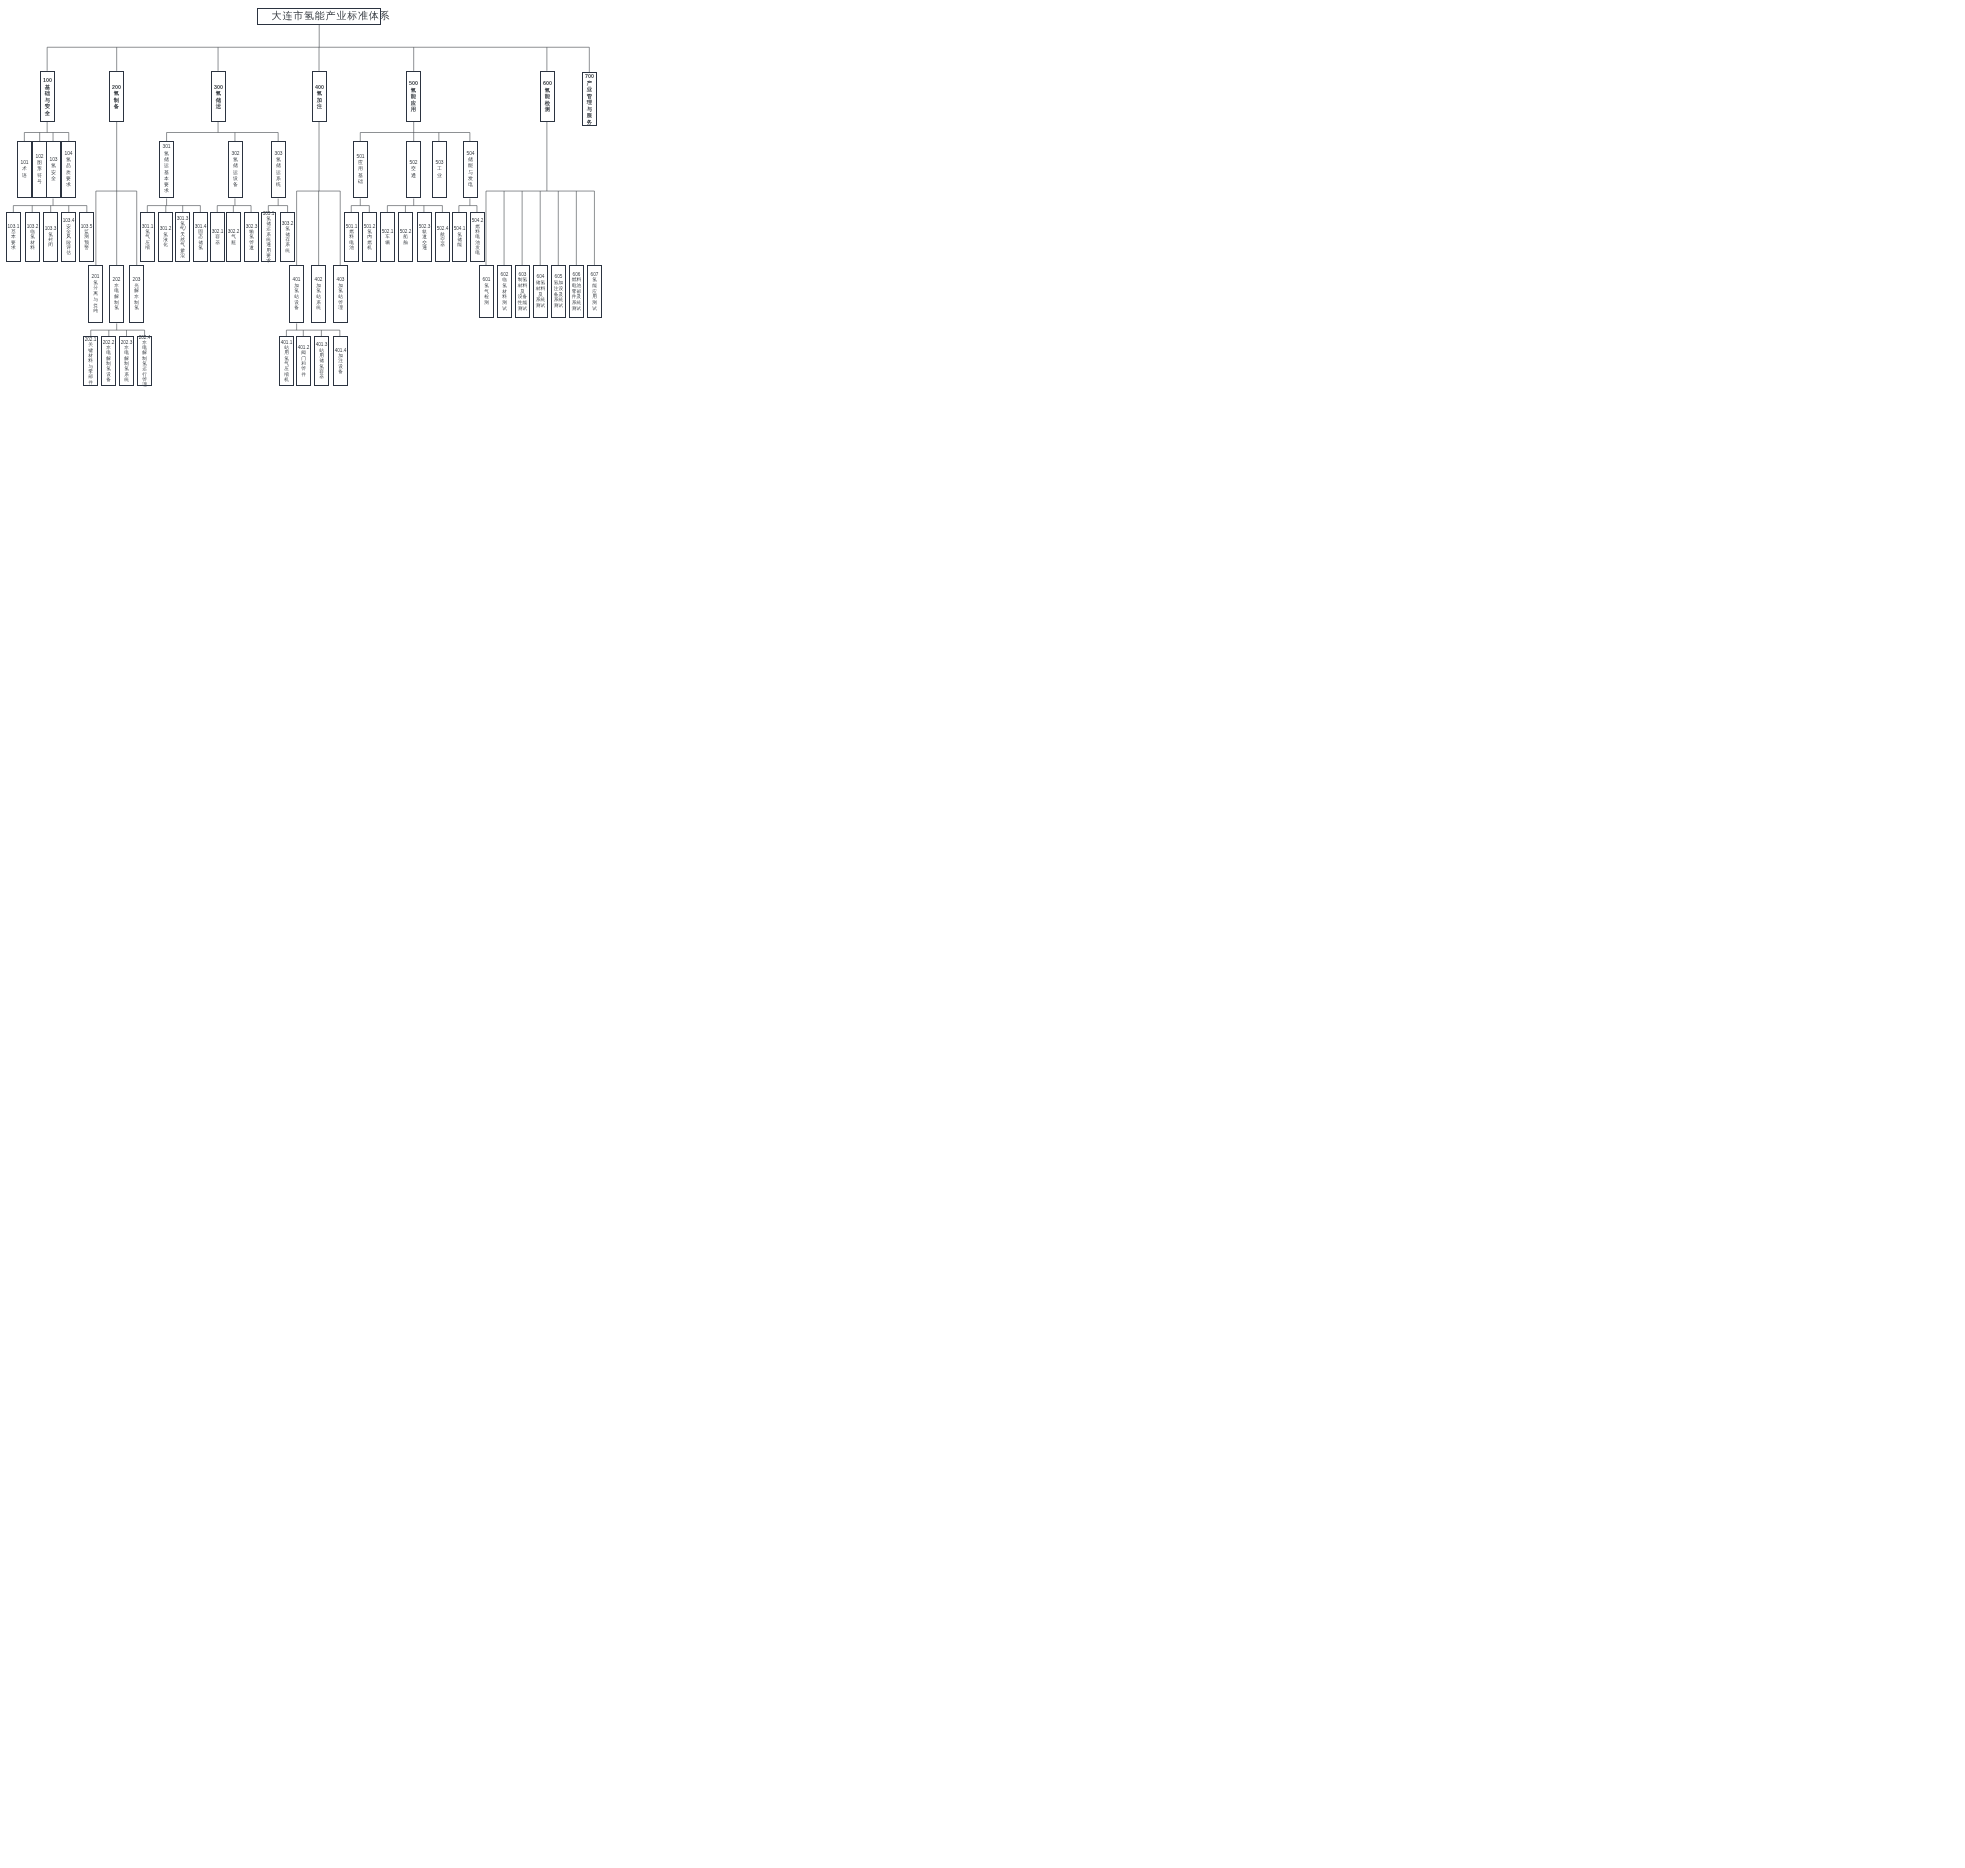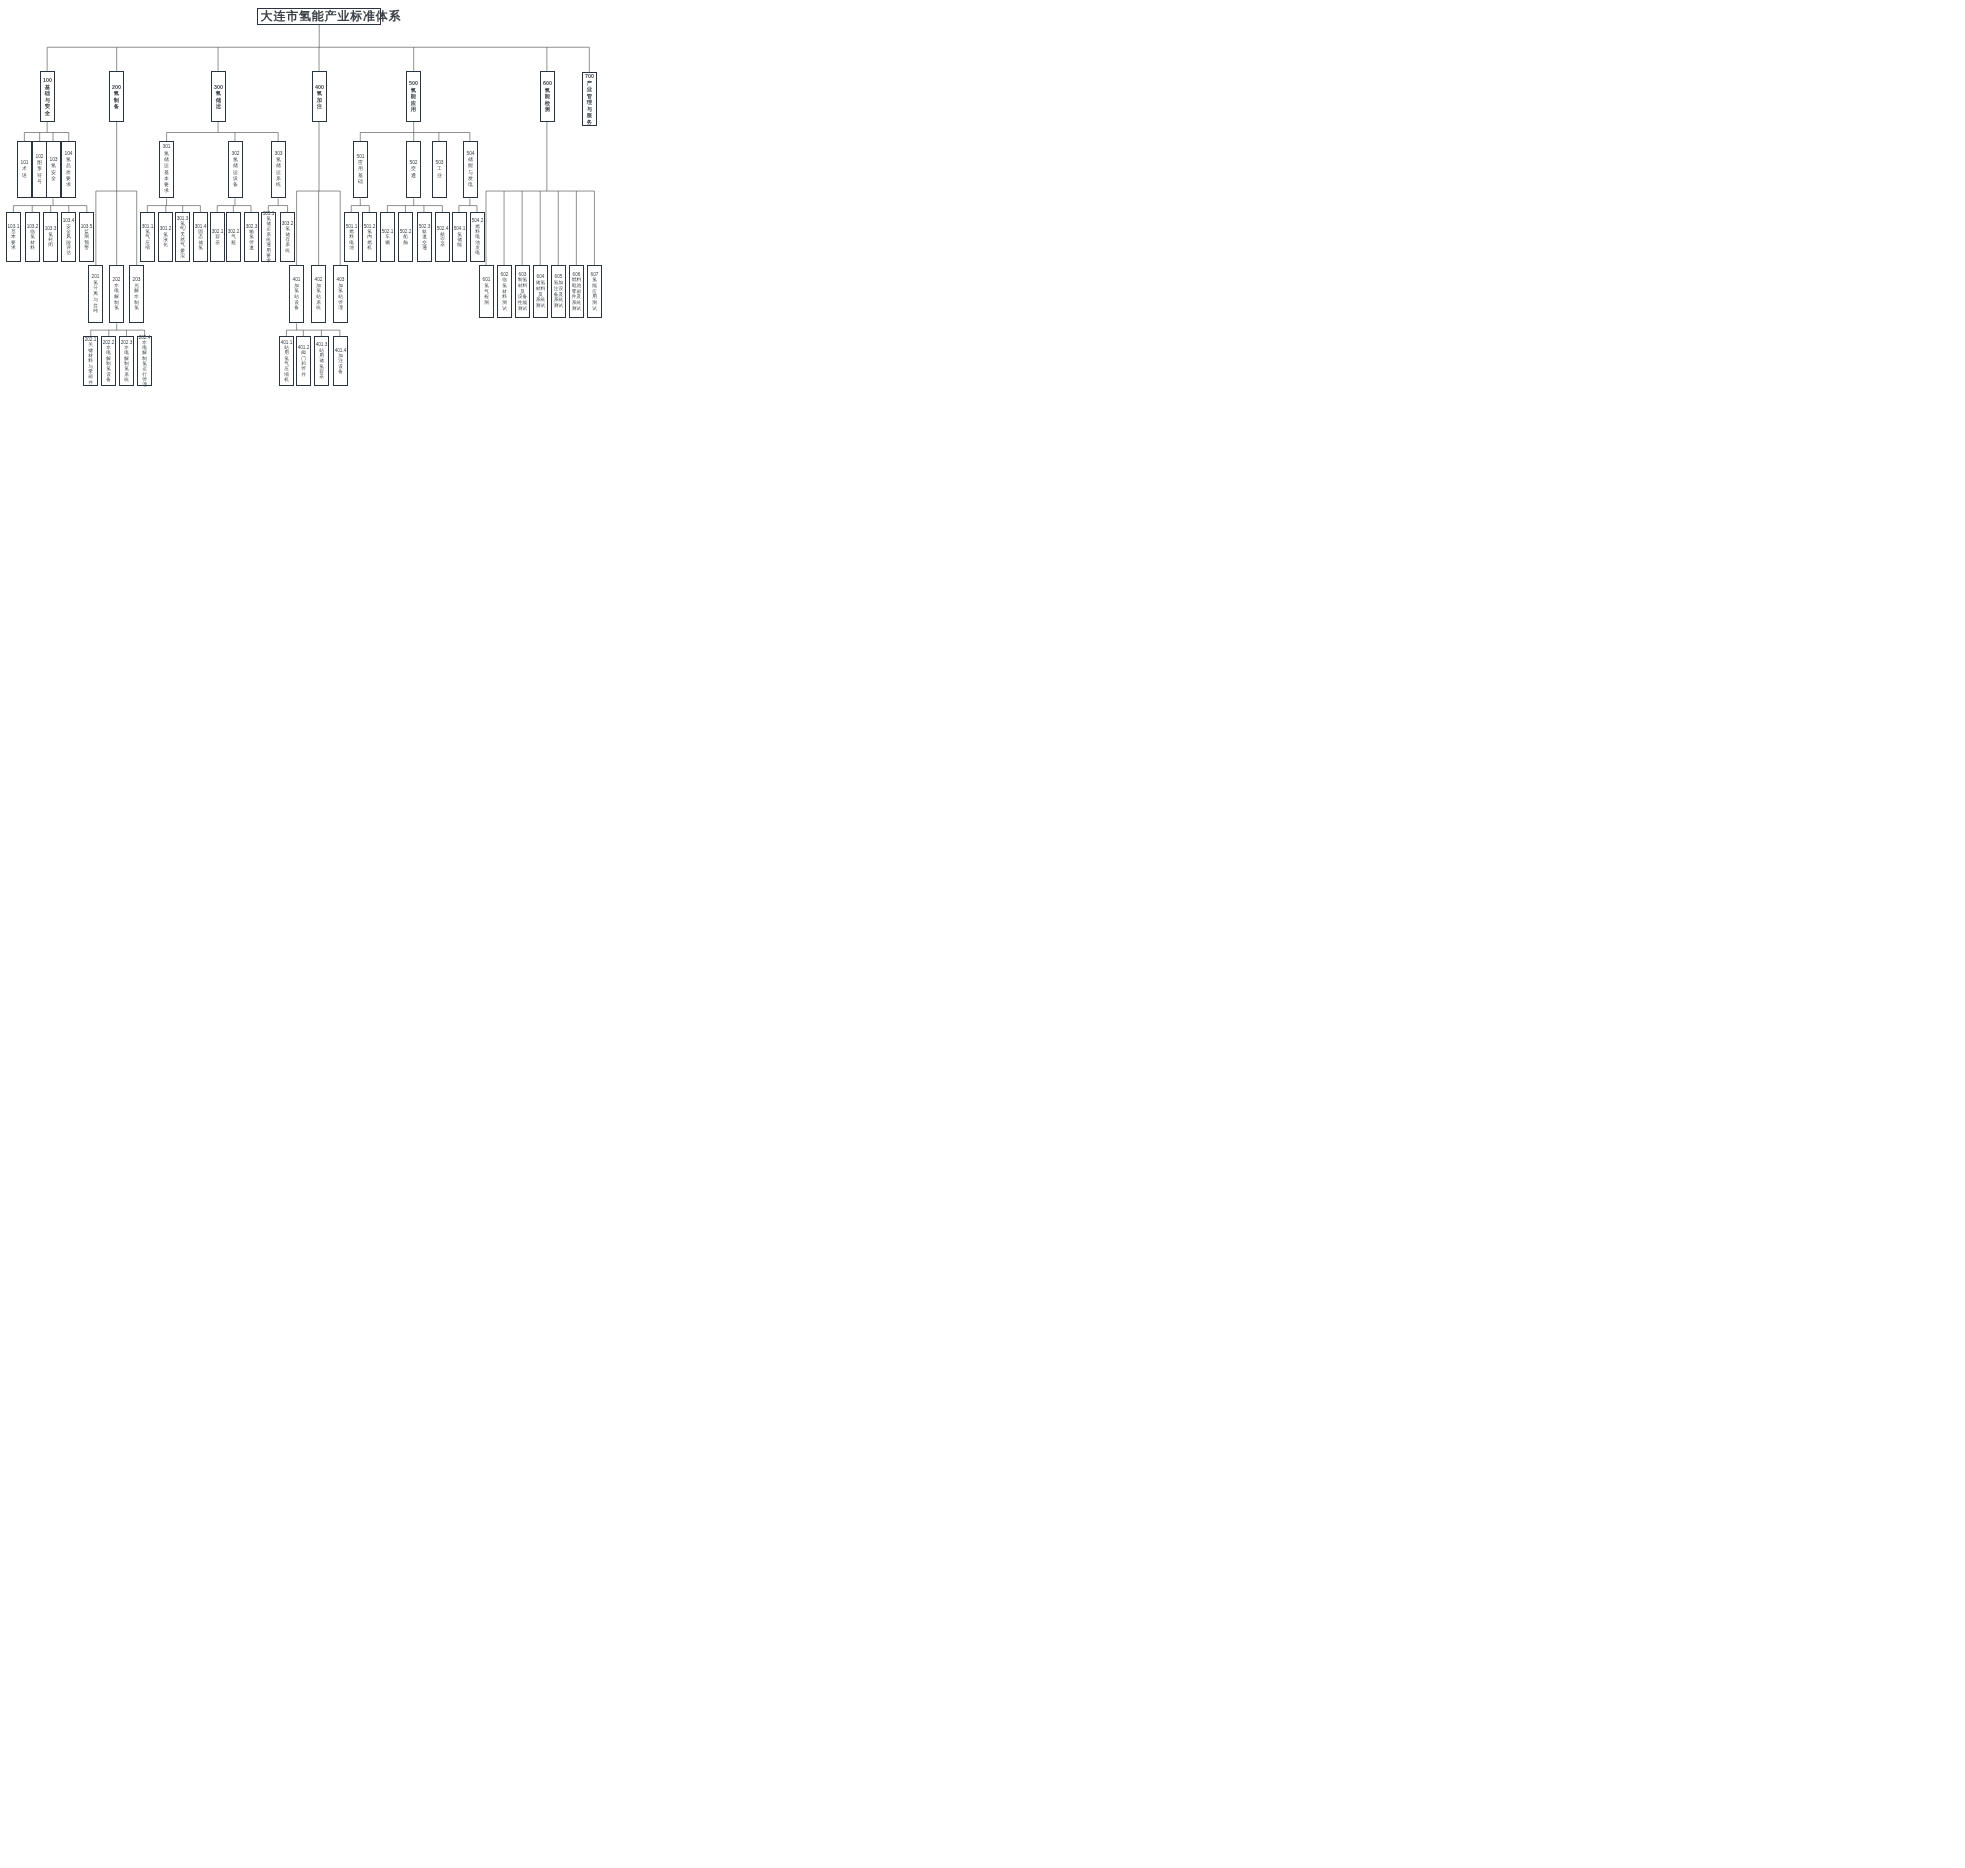--- a/index.html
+++ b/index.html
@@ -7,21 +7,21 @@
   #canvas{position:relative;width:607px;height:388px;background:#ffffff;overflow:hidden;}
   #wires{position:absolute;left:0;top:0;z-index:0;}
   .node{
     position:absolute;z-index:1;box-sizing:border-box;background:#ffffff;
     border:0.8px solid #2b3340;display:flex;flex-direction:column;
     align-items:center;justify-content:center;text-align:center;color:#3d4248;
   }
   .node .num{white-space:nowrap;}
   .node .lbl{width:1.15em;word-break:break-all;white-space:pre-line;}
   .node.cols2 .lbl{width:2.25em;}
-  .lvl0{border-width:1.2px;font-weight:bold;font-size:12px;letter-spacing:0.8px;padding-left:24px;}
+  .lvl0{border-width:1.2px;font-weight:normal;font-size:10px;letter-spacing:0.8px;padding-left:24px;}
   .lvl0 .ttl{white-space:nowrap;}
   .lvl1{border-width:1.2px;font-weight:bold;font-size:5.3px;line-height:6.5px;}
   .lvl2{font-size:4.9px;line-height:6.3px;}
   .lvl3,.lvl4,.lvl5{font-size:4.7px;line-height:5.3px;}
   .lvl4{line-height:5.7px;}
 </style>
 </head>
 <body>
 
 <div id="canvas">

